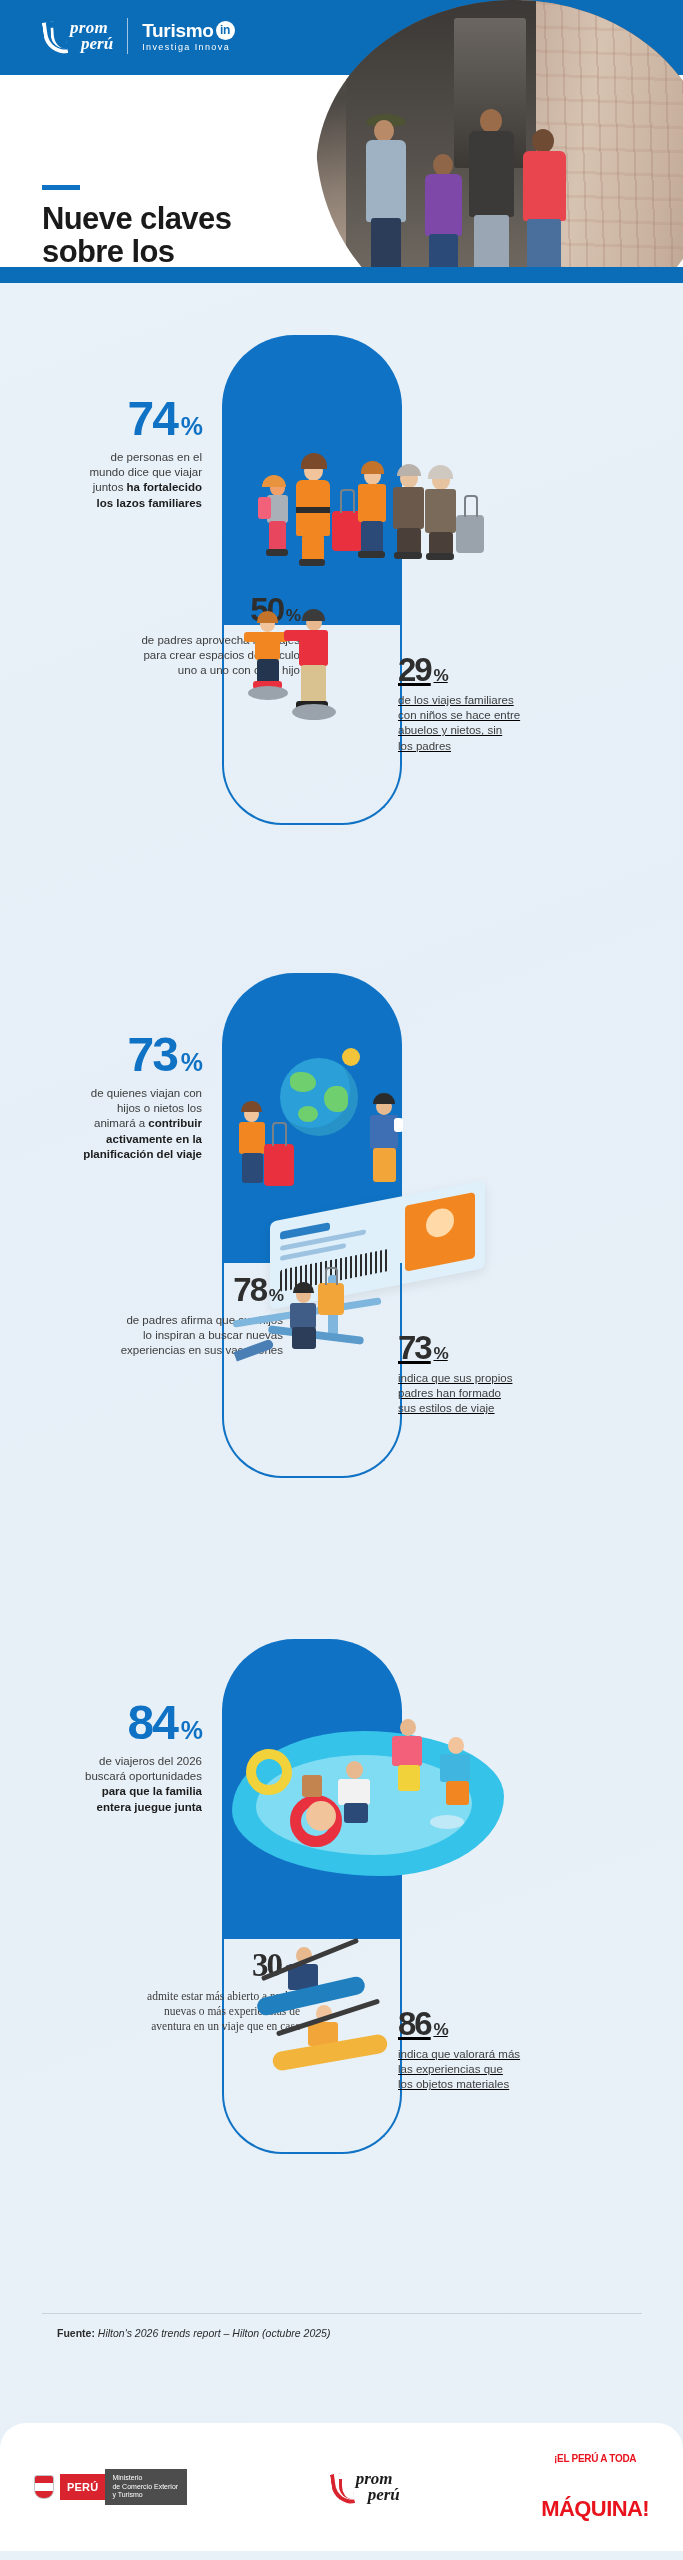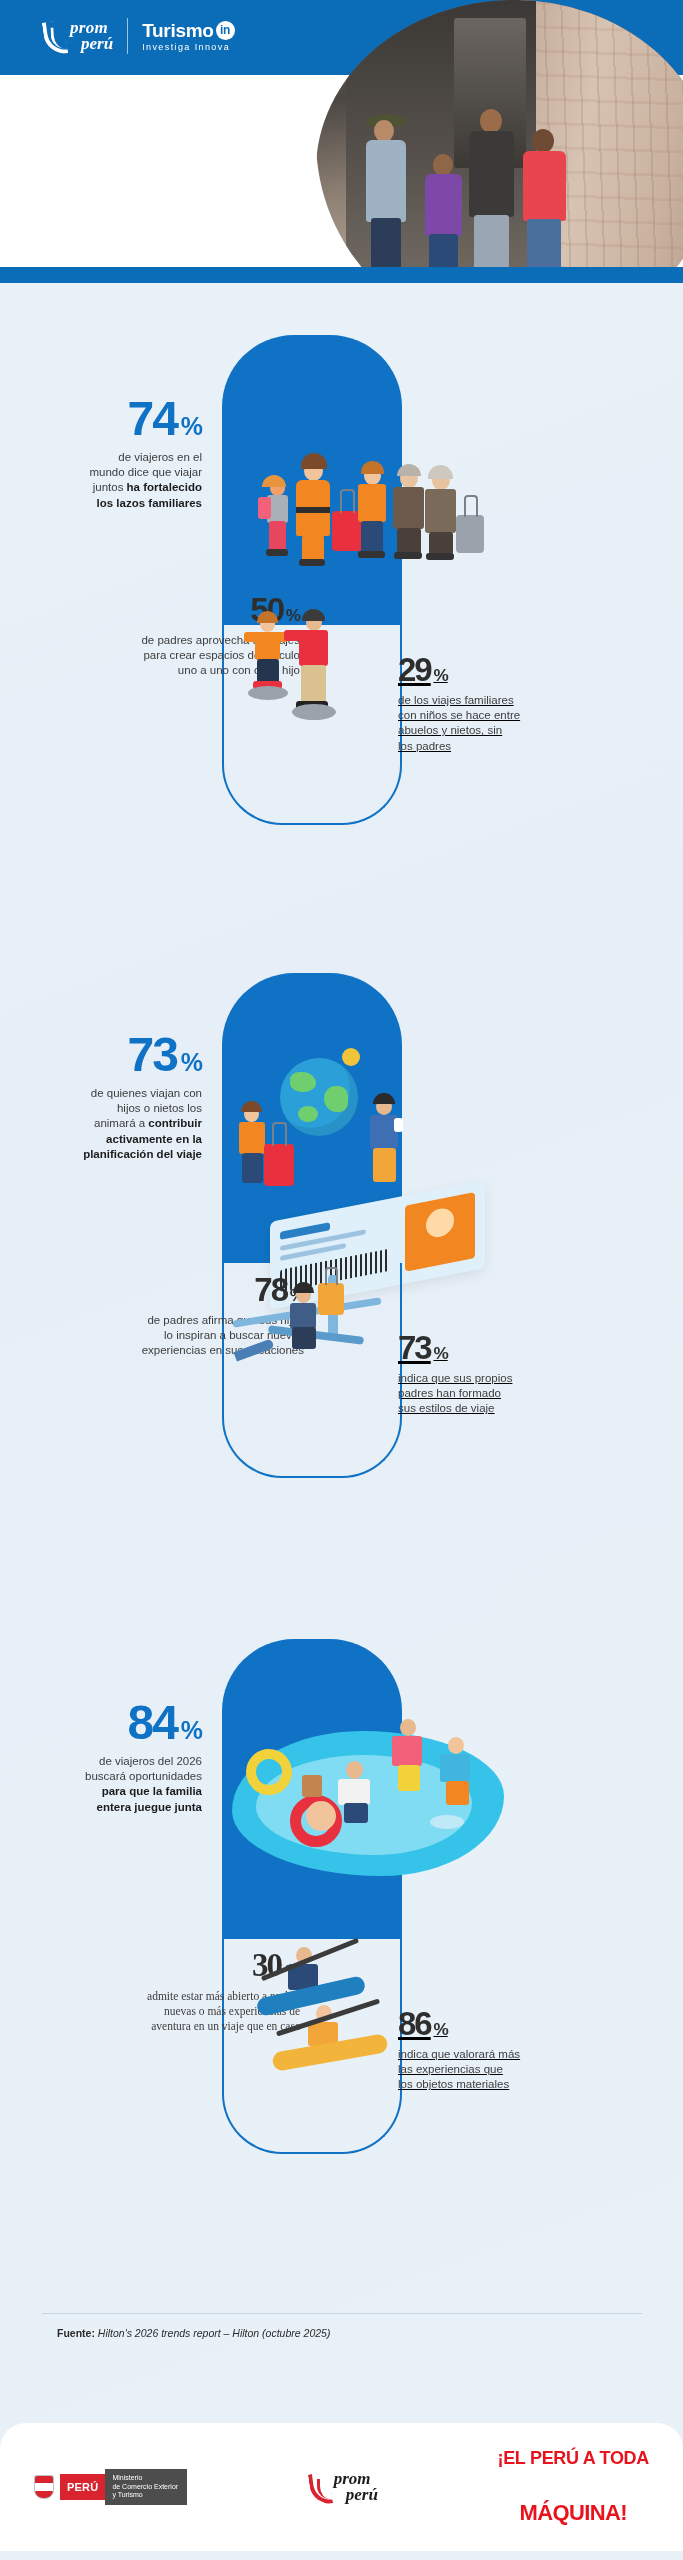--- a/index.html
+++ b/index.html
@@ -159,21 +159,21 @@
     border-radius:0 0 0 38px; transform:rotate(-8deg);
   }
   .pp-swoosh-red:after{
     content:""; position:absolute; left:10px; top:8px; width:10px; height:20px;
     border-left:3px solid #d9232e; border-radius:0 0 0 24px;
   }
   .pp-text-dark{ line-height:.96; font-family:"Liberation Serif", serif; color:#1c1c1c;}
   .pp-text-dark .l1{ font-style:italic; font-size:17px; font-weight:700;}
   .pp-text-dark .l2{ font-style:italic; font-size:17px; font-weight:700; padding-left:12px;}
   .slogan{ color:#e8131d; font-weight:700; line-height:.95; text-align:center; font-family:"Liberation Sans", sans-serif; }
-  .slogan .s1{ font-size:18px; letter-spacing:-.3px; }
+  .slogan .s1{ font-size:10px; letter-spacing:-.3px; }
   .slogan .s2{ font-size:22px; letter-spacing:-.6px;margin-top:36px; }
 </style>
 </head>
 <body>
 
 <div class="page">
 
   <div class="header">
     <div class="header-blue-bar"></div>
 
@@ -217,20 +217,27 @@
       <div class="sep-line"></div>
       <div class="turismo-logo">
         <div class="t1">
           <span>Turismo</span>
           <span class="t-in">in</span>
         </div>
         <div class="t2">Investiga Innova</div>
       </div>
     </div>
 
+    <div class="title-block">
+      <div class="title-rule"></div>
+      <div class="title-dark">Nueve claves</div>
+      <div class="title-dark">sobre los</div>
+      <div class="title-blue">viajes en</div>
+
+    </div>
 
     <div class="header-bottom-bar"></div>
   </div>
 
   <div class="section" style="height:660px;">
 
     <div class="arch" style="left:222px; top:52px; width:180px; height:290px;">
 
       <div class="illus" style="left:30px; top:110px; width:260px; height:150px;">
 
@@ -275,21 +282,21 @@
     </div>
 
     <div class="tube-outline" style="left:222px; top:342px; width:180px; height:200px;"></div>
 
     <div class="stat blue ta-right" style="left:12px; top:112px; width:190px;">
       <div class="num" style="font-size:48px;">
         <span>74</span>
         <span class="pct">%</span>
       </div>
       <div class="desc">
-        <span>de viajeros en el</span><br>
+        <span>de personas en el</span><br>
         <span>mundo dice que viajar</span><br>
         <span>juntos </span><b>ha fortalecido</b><br>
         <b>los lazos familiares</b>
       </div>
     </div>
 
     <div class="stat dark ta-right" style="left:95px; top:310px; width:205px;">
       <div class="num" style="font-size:33px;">
         <span>50</span>
         <span class="pct">%</span>
@@ -377,21 +384,21 @@
         <span>de quienes viajan con</span><br>
         <span>hijos o nietos los</span><br>
         <span>animará a </span><b>contribuir</b><br>
         <b>activamente en la</b><br>
         <b>planificación del viaje</b>
       </div>
     </div>
 
     <div class="tube-outline" style="left:222px; top:320px; width:180px; height:215px;"></div>
 
-    <div class="stat dark ta-right" style="left:99px; top:330px; width:205px;">
+    <div class="stat dark ta-right" style="left:78px; top:330px; width:205px;">
       <div class="num" style="font-size:33px;">
         <span>78</span>
         <span class="pct">%</span>
       </div>
       <div class="desc">
         <span>de padres afirma que sus hijos</span><br>
         <span>lo inspiran a buscar nuevas</span><br>
         <span>experiencias en sus vacaciones</span>
       </div>
     </div>

